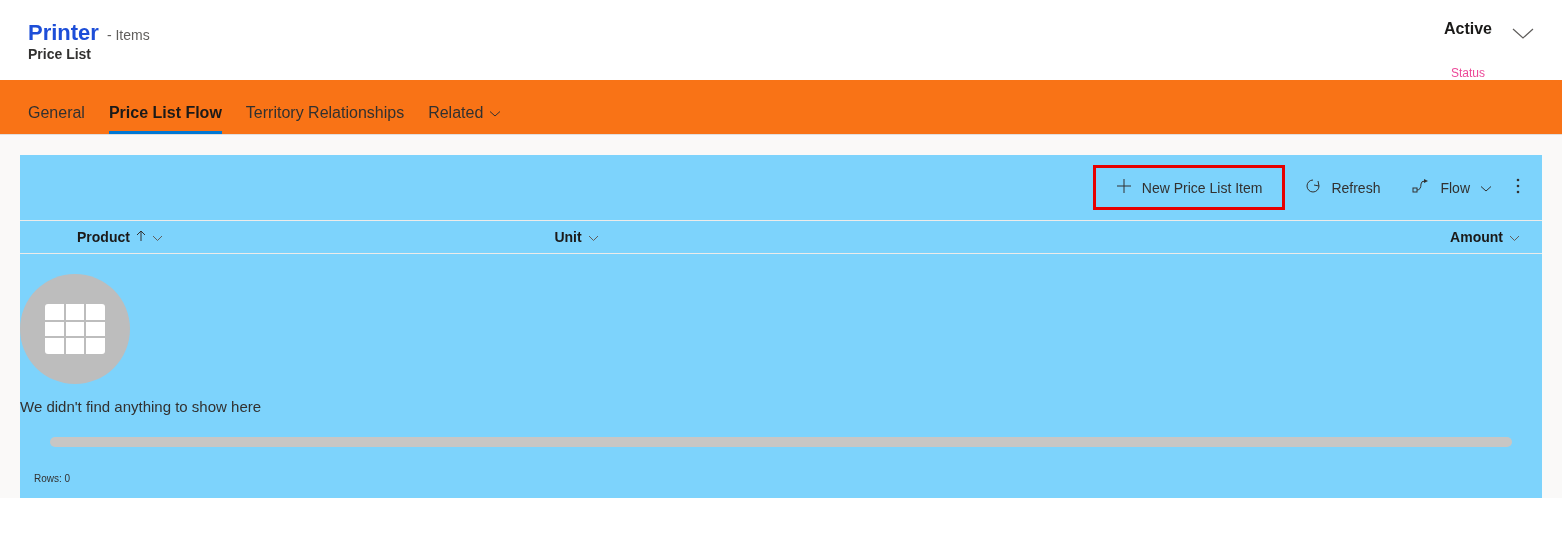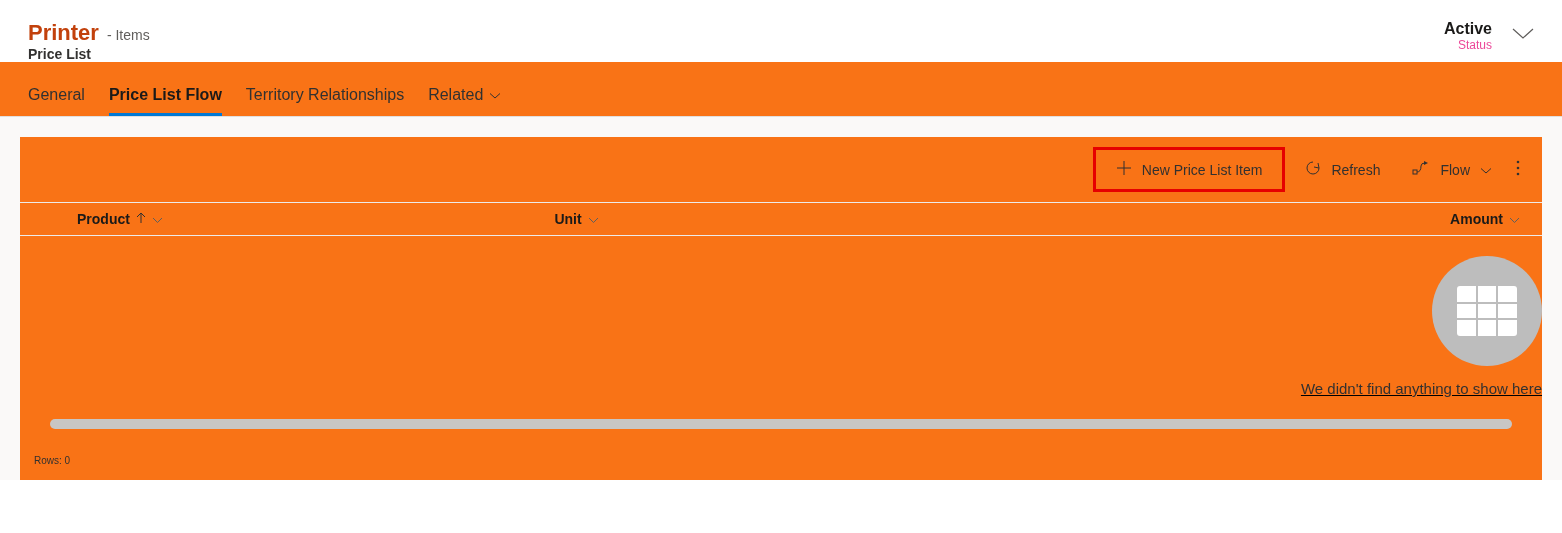--- a/index.html
+++ b/index.html
@@ -23,40 +23,41 @@
       flex-direction: column;
     }
     .title-row {
       display: flex;
       align-items: baseline;
       gap: 8px;
     }
     .title {
       font-size: 22px;
       font-weight: 600;
-      color: #c2410c;
+      color: #1d4ed8;
     }
     .saved {
       font-size: 14px;
       color: #605e5c;
     }
     .subtitle {
       font-size: 14px;
       color: #323130;
       font-weight: 600;
     }
     .header-right {
       display: flex;
       align-items: flex-start;
       gap: 20px;
     }
     .status-block {
       display: flex;
       flex-direction: column;
-      align-items: flex-end;
+      align-items: center;
+      gap: 28px;
     }
     .status-value {
       font-size: 16px;
       font-weight: 600;
       color: #1b1a19;
     }
     .status-label {
       font-size: 12px;
       color: #ec4899;
     }
@@ -92,21 +93,21 @@
       left: 0;
       right: 0;
       height: 3px;
       background: #0078d4;
     }
     .subgrid-container {
       padding: 20px 0 0 0;
       background: #faf9f8;
     }
     .subgrid-inner {
-      background: #f97316;
+      background: #7dd3fc;
       margin: 0 20px;
     }
     .toolbar {
       display: flex;
       justify-content: flex-end;
       align-items: center;
       gap: 8px;
       padding: 10px 18px;
     }
     .toolbar-btn {
@@ -148,23 +149,22 @@
       margin-left: auto;
       margin-right: 460px;
     }
     .th-amount {
       margin-left: auto;
       margin-right: 12px;
     }
     .empty-state {
       display: flex;
       flex-direction: column;
-      align-items: flex-end;
+      align-items: flex-start;
       padding: 20px 0 12px 0;
-      text-decoration: underline;
     }
     .empty-circle {
       width: 110px;
       height: 110px;
       border-radius: 50%;
       background: #bdbdbd;
       display: flex;
       align-items: center;
       justify-content: center;
     }

